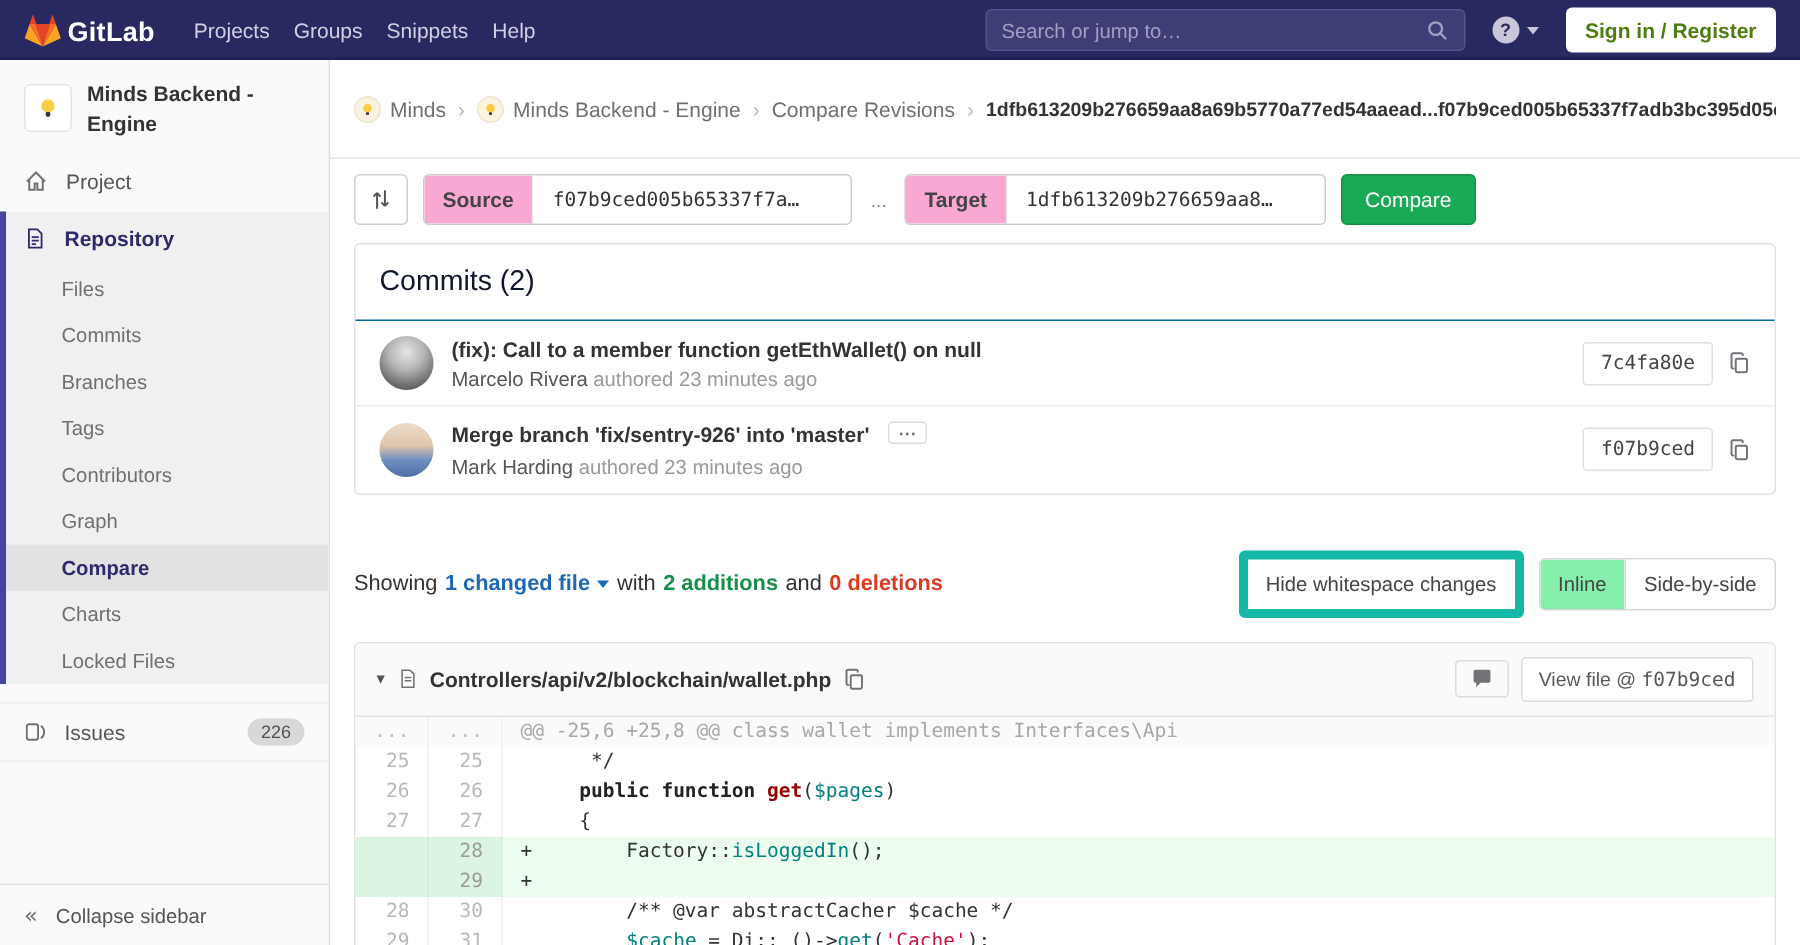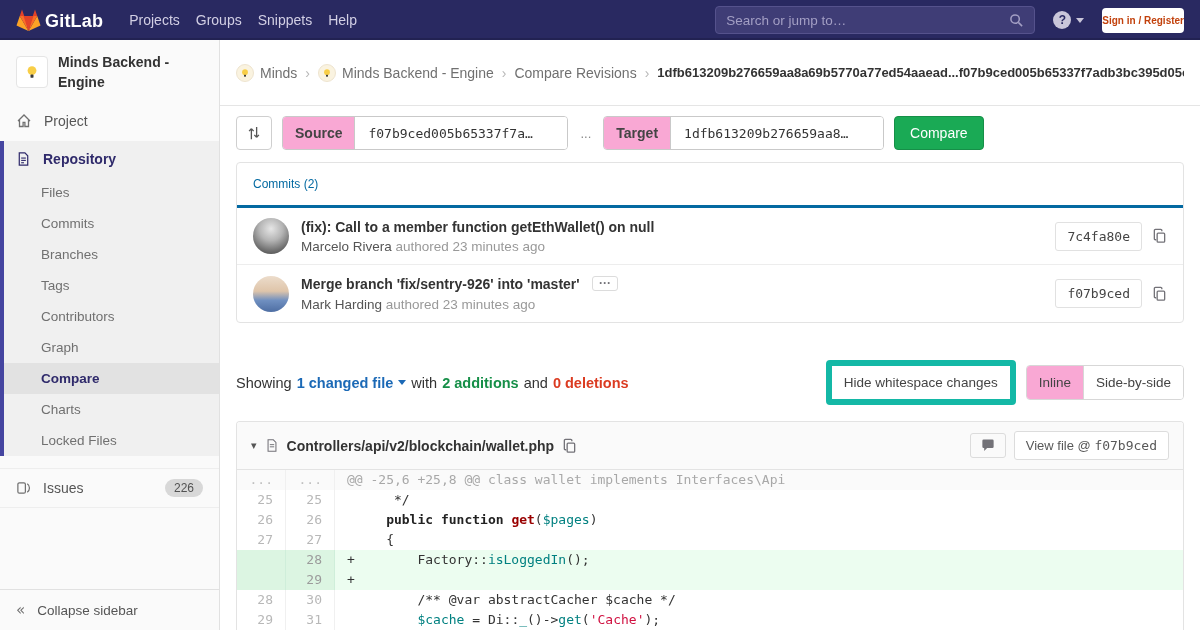--- a/index.html
+++ b/index.html
@@ -18,22 +18,22 @@
     padding:0 10px; }
   .nav-search input { flex:1; background:transparent; border:none; outline:none;
     color:#d2cfe4; font-size:13.5px; font-family:"Liberation Sans",sans-serif; }
   .nav-search input::placeholder { color:#a39fc4; }
   .help-wrap { display:flex; align-items:center; gap:5px; margin:0 18px; cursor:pointer; }
   .help-circle { width:18px; height:18px; border-radius:50%; background:#c9c6da;
     color:#292961; font-size:12px; font-weight:bold; display:flex; align-items:center;
     justify-content:center; }
   .chev { width:0; height:0; border-left:4px solid transparent; border-right:4px solid transparent;
     border-top:5px solid #c9c6da; }
-  .signin-btn { background:#fff; color:#c2410c; font-size:10px; font-weight:bold;
-    padding:7px 0; border:none; border-radius:4px; cursor:pointer;
+  .signin-btn { background:#fff; color:#4d7c0f; font-size:14px; font-weight:bold;
+    padding:7px 13px; border:none; border-radius:4px; cursor:pointer;
     font-family:"Liberation Sans",sans-serif; }
 
   
   .page { display:flex; height:590px; }
   .sidebar { width:220px; background:#fafafa; border-right:1px solid #e1e1e1;
     position:relative; flex-shrink:0; }
   .main { flex:1; min-width:0; }
 
   
   .proj-head { display:flex; align-items:center; padding:12px 16px 10px; gap:10px; cursor:pointer; }
@@ -78,21 +78,21 @@
     display:flex; align-items:center; font-size:14px; color:#444;font-weight:bold; }
   .rev-input { border:none; outline:none; width:212px; padding:0 13px;
     font-family:"DejaVu Sans Mono","Liberation Mono",monospace; font-size:13px; color:#333; }
   .dots-sep { color:#8a8a8a; font-size:13px; padding:0 2px; }
   .compare-btn { height:34px; background:#1aaa55; border:1px solid #168f48; color:#fff;
     font-size:14px; padding:0 15px; border-radius:4px; cursor:pointer;
     font-family:"Liberation Sans",sans-serif; }
 
   
   .panel { border:1px solid #e3e3e3; border-radius:4px; margin-top:12px; background:#fff; }
-  .panel-head { padding:14px 16px; font-size:12px; color:#0369a1; border-bottom:3px solid #0369a1; }
+  .panel-head { padding:14px 16px; font-size:19px; color:#0f172a; border-bottom:1px solid #0369a1; }
   .commit-row { display:flex; align-items:center; padding:10px 16px; }
   .commit-row + .commit-row { border-top:1px solid #ededed; }
   .c-avatar { width:36px; height:36px; border-radius:50%; margin-right:12px; flex-shrink:0; cursor:pointer; }
   .avatar-1 { background:radial-gradient(circle at 50% 30%, #e6e6e6 0%, #b5b5b5 38%, #6e6e6e 72%, #383838 100%); }
   .avatar-2 { background:linear-gradient(180deg,#ecdccb 0%,#dfc5aa 42%,#6f8fc0 68%,#4e6ea3 100%); }
   .commit-title { font-size:14px; font-weight:bold; color:#333; cursor:pointer; }
   .commit-meta { font-size:13.5px; color:#999; margin-top:4px; }
   .commit-author { color:#555; cursor:pointer; }
   .expander { display:inline-flex; align-items:center; margin-left:8px; border:1px solid #dcdcdc;
     border-radius:3px; padding:0 6px; height:15px; background:#fff; color:#737278;
@@ -110,21 +110,21 @@
   .caret-down { width:0; height:0; border-left:4px solid transparent; border-right:4px solid transparent;
     border-top:5px solid #1b69b6; }
   .text-green { color:#168f48; font-weight:bold; }
   .text-red { color:#db3b21; font-weight:bold; }
   .summary-actions { margin-left:auto; display:flex; align-items:center; }
   .btn-plain { background:#fff; border:6px solid #14b8a6; border-radius:4px; padding:9px 12px;
     font-size:13.5px; color:#444; cursor:pointer; font-family:"Liberation Sans",sans-serif; }
   .btn-group { display:flex; margin-left:10px; border:1px solid #d7d7d7; border-radius:4px; overflow:hidden; }
   .btn-group .seg-btn { background:#fff; border:none; padding:9px 12px; font-size:13.5px;
     color:#444; cursor:pointer; font-family:"Liberation Sans",sans-serif; }
-  .btn-group .seg-btn.active { background:#f9a8d4; }
+  .btn-group .seg-btn.active { background:#86efac; }
   .btn-group .seg-btn + .seg-btn { border-left:1px solid #d7d7d7; }
 
   
   .diff-panel { border:1px solid #e3e3e3; border-bottom:none; border-radius:4px 4px 0 0;
     margin-top:16px; background:#fff; overflow:hidden; }
   .diff-head { display:flex; align-items:center; gap:8px; padding:9px 14px; background:#fafafa;
     border-bottom:1px solid #e3e3e3; }
   .tri-down { font-family:"DejaVu Sans",sans-serif; font-size:11px; color:#555; cursor:pointer; }
   .file-path { font-size:14px; font-weight:bold; color:#333; cursor:pointer; }
   .diff-head-actions { margin-left:auto; display:flex; align-items:center; gap:8px; }

